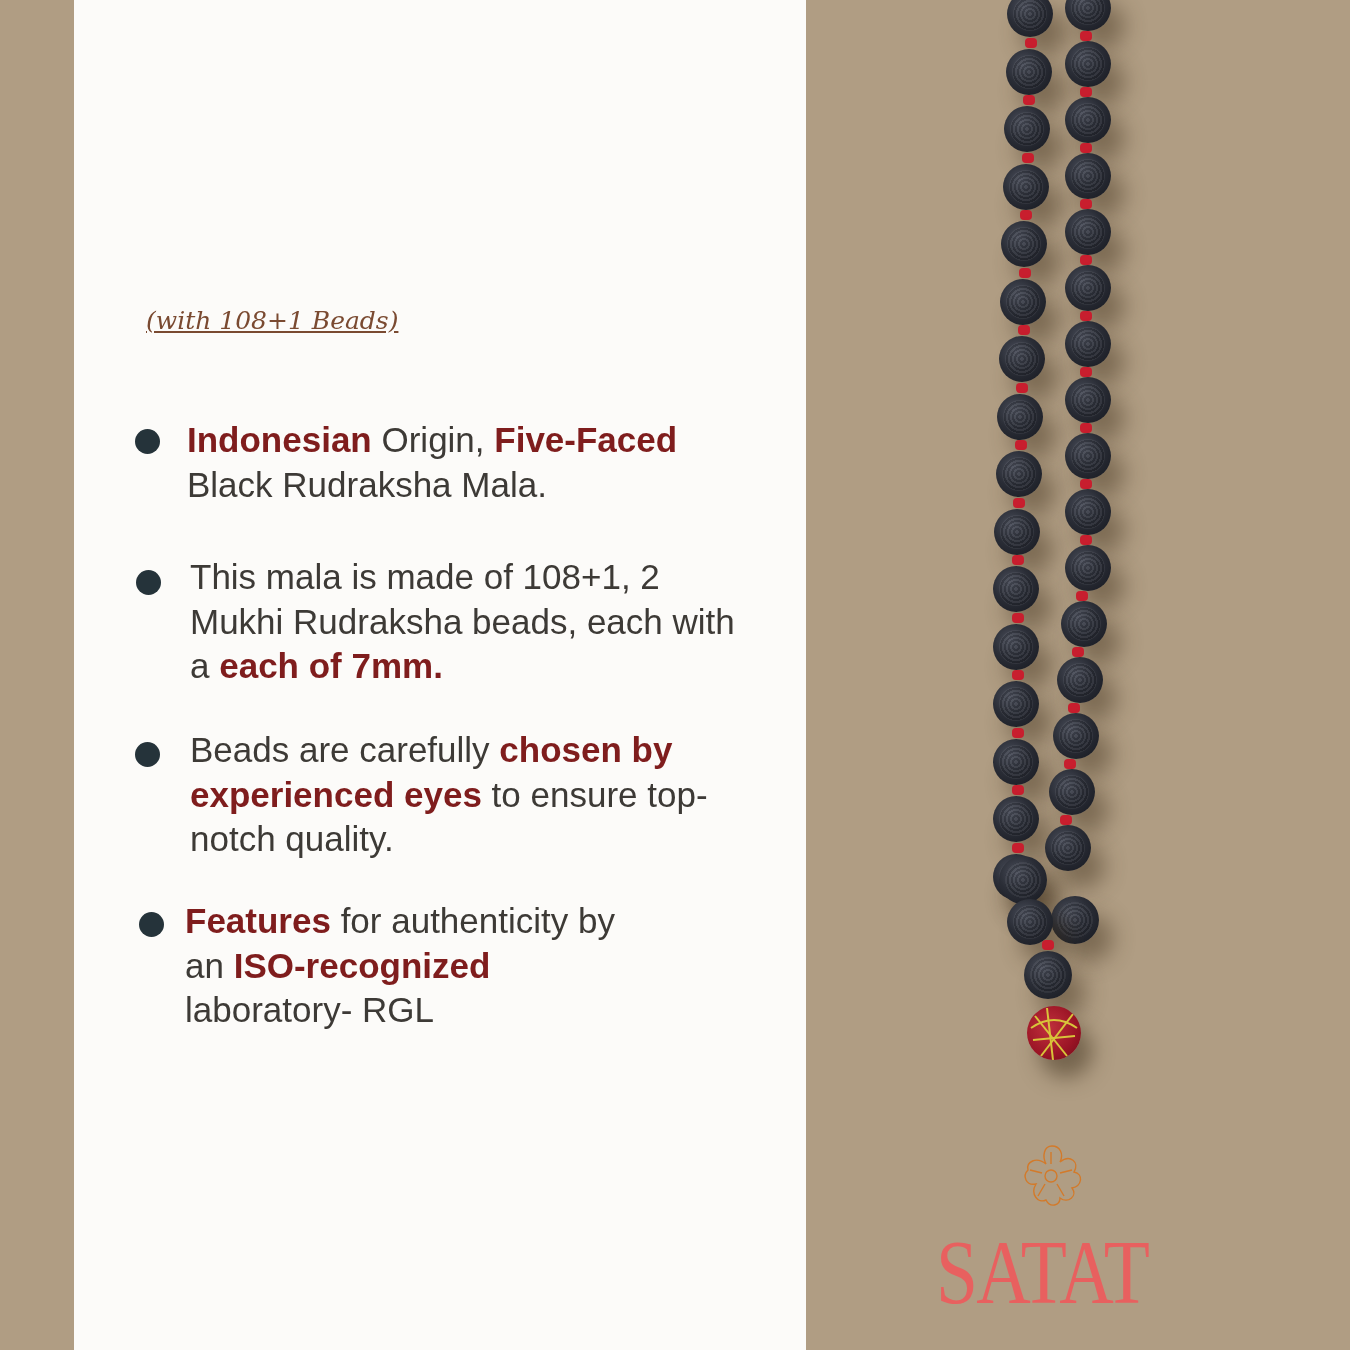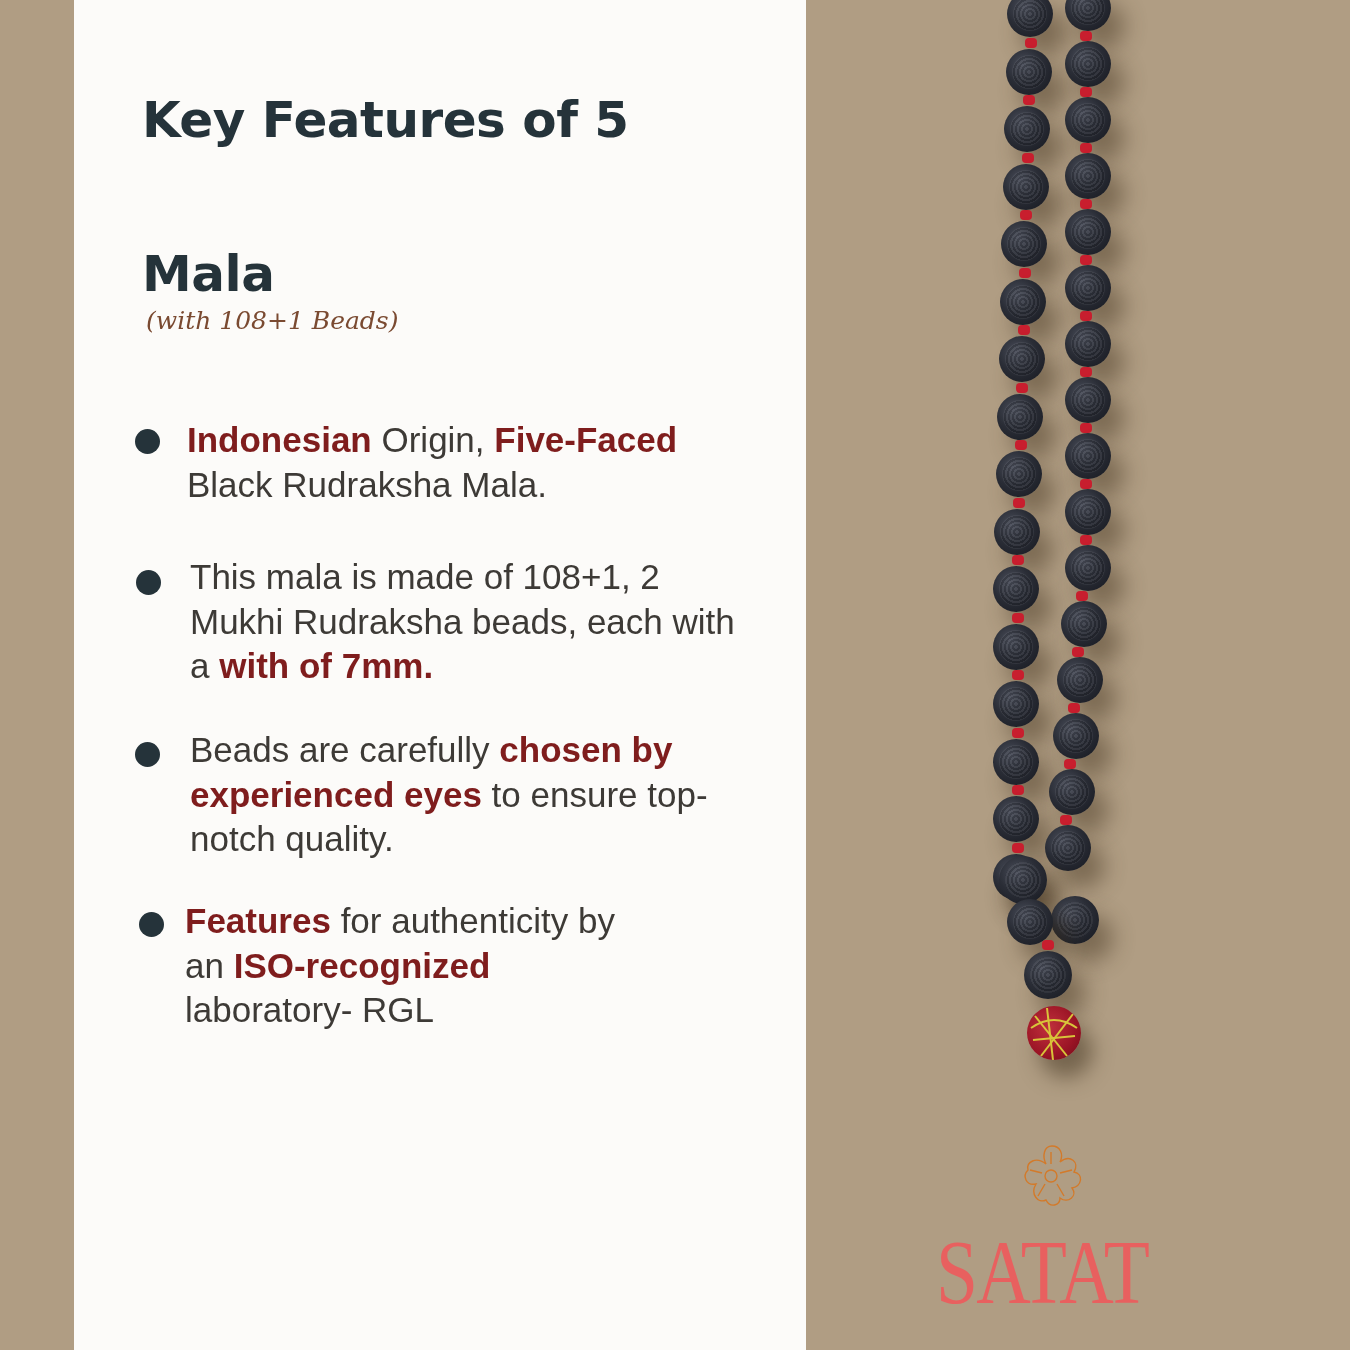--- a/index.html
+++ b/index.html
@@ -2,21 +2,21 @@
 <html><head>
 <meta charset="utf-8">
 <style>
   html, body { margin: 0; padding: 0; }
   body { width: 1350px; height: 1350px; position: relative; overflow: hidden; background: #b09d83; }
   .panel { position: absolute; left: 74px; top: 0; width: 732px; height: 1350px; background: #fcfbf9; }
   .title { position: absolute; left: 142px; top: 82px; width: 600px; margin: 0;
     font-family: "DejaVu Sans", sans-serif; font-weight: bold; font-size: 50px; line-height: 77px;
     color: #25333a; letter-spacing: -0.5px; }
   .subtitle { position: absolute; left: 146px; top: 306px; margin: 0;
-    font-family: "DejaVu Serif", serif; font-style: italic; font-size: 25px; color: #7a4a31; }
+    font-family: "DejaVu Serif", serif; font-style: italic; font-size: 25px; color: #7a4a31; text-decoration: underline; }
   .bullet { position: absolute; font-family: "Liberation Sans", sans-serif; font-size: 35px; line-height: 44.5px; color: #3d3a36; }
   .bullet b { font-weight: bold; color: #7f1d1d; }
   .dot { position: absolute; width: 25px; height: 25px; border-radius: 50%; background: #25333a; }
   .bead { position: absolute; border-radius: 50%;
     background: radial-gradient(circle at 38% 35%, #4a4e5a 0%, #2a2d36 45%, #16181f 100%);
     box-shadow: 14px 18px 22px rgba(60,45,25,0.45); }
   .bead::after { content: ""; position: absolute; inset: 6px; border-radius: 50%;
     background: repeating-radial-gradient(circle at 50% 50%, rgba(255,255,255,0.06) 0 2px, rgba(0,0,0,0.12) 2px 4px); }
   .knot { position: absolute; width: 12px; height: 10px; border-radius: 4px; background: #c81e2e; }
   .guru { position: absolute; left: 1027px; top: 1006px; width: 54px; height: 54px; border-radius: 50%;
@@ -27,31 +27,30 @@
   .brand { position: absolute; left: 936px; top: 1226px; width: 240px; text-align: center;
     font-family: "Liberation Serif", serif; font-size: 92px; line-height: 92px; color: #e8605f;
     letter-spacing: -2px; transform: scaleX(0.82); transform-origin: left top; margin: 0; }
 </style>
 </head>
 <body>
 
 <div class="panel"></div>
 
 <h1 class="title">
-  <span>Key Features of 5</span><br>
   <br>
-  <span>Mala</span>
+  <br>
 </h1>
 <p class="subtitle">(with 108+1 Beads)</p>
 
 <div class="dot" style="left:135px;top:429px;"></div>
 <div class="bullet" style="left:187px;top:418px;width:560px;"><b>Indonesian</b><span> Origin, </span><b>Five-Faced</b><span> Black Rudraksha Mala.</span></div>
 
 <div class="dot" style="left:136px;top:570px;"></div>
-<div class="bullet" style="left:190px;top:555px;width:550px;"><span>This mala is made of 108+1, 2 Mukhi Rudraksha beads, each with a </span><b>with of 7mm.</b></div>
+<div class="bullet" style="left:190px;top:555px;width:550px;"><span>This mala is made of 108+1, 2 Mukhi Rudraksha beads, each with a </span><b>each of 7mm.</b></div>
 
 <div class="dot" style="left:135px;top:742px;"></div>
 <div class="bullet" style="left:190px;top:728px;width:570px;"><span>Beads are carefully </span><b>chosen by experienced eyes</b><span> to ensure top-notch quality.</span></div>
 
 <div class="dot" style="left:139px;top:912px;"></div>
 <div class="bullet" style="left:185px;top:899px;width:460px;"><b>Features</b><span> for authenticity by an </span><b>ISO-recognized</b><span> laboratory- RGL</span></div>
 
 <div id="mala">
     <div class="bead" style="left: 1007px; top: -9px; width: 46px; height: 46px;"></div>
     <div class="knot" style="left: 1024.6px; top: 37.5px;"></div>

